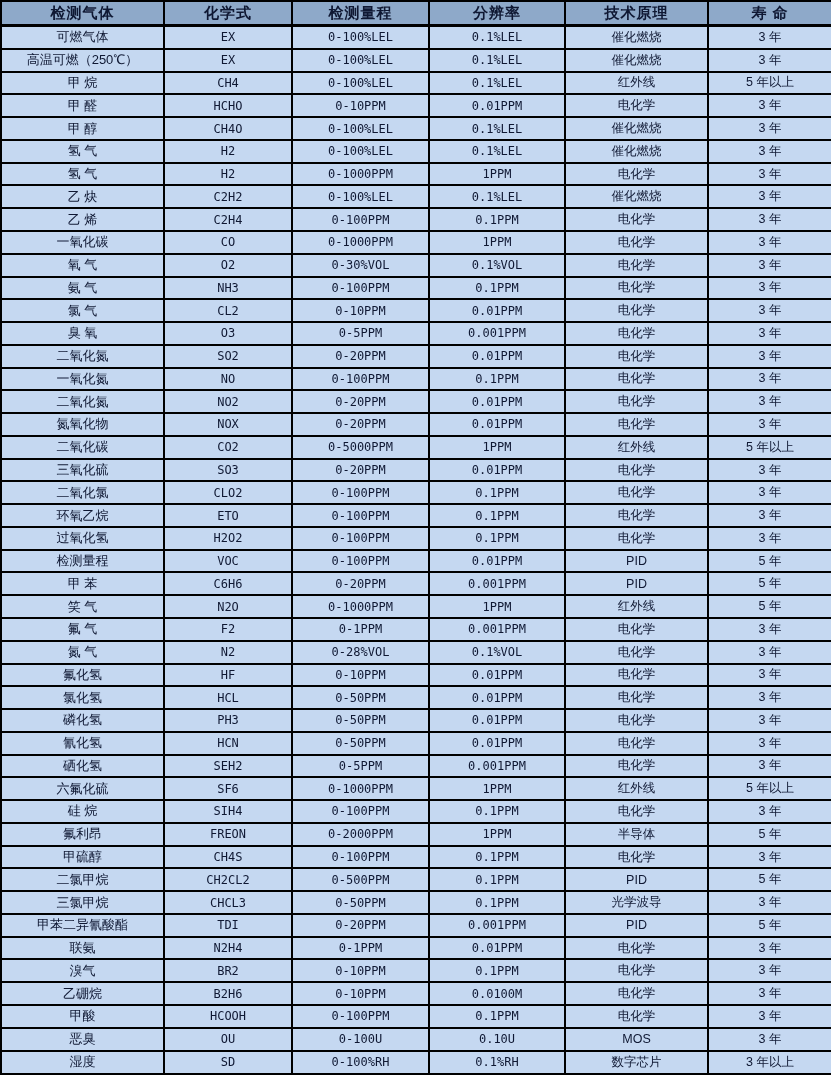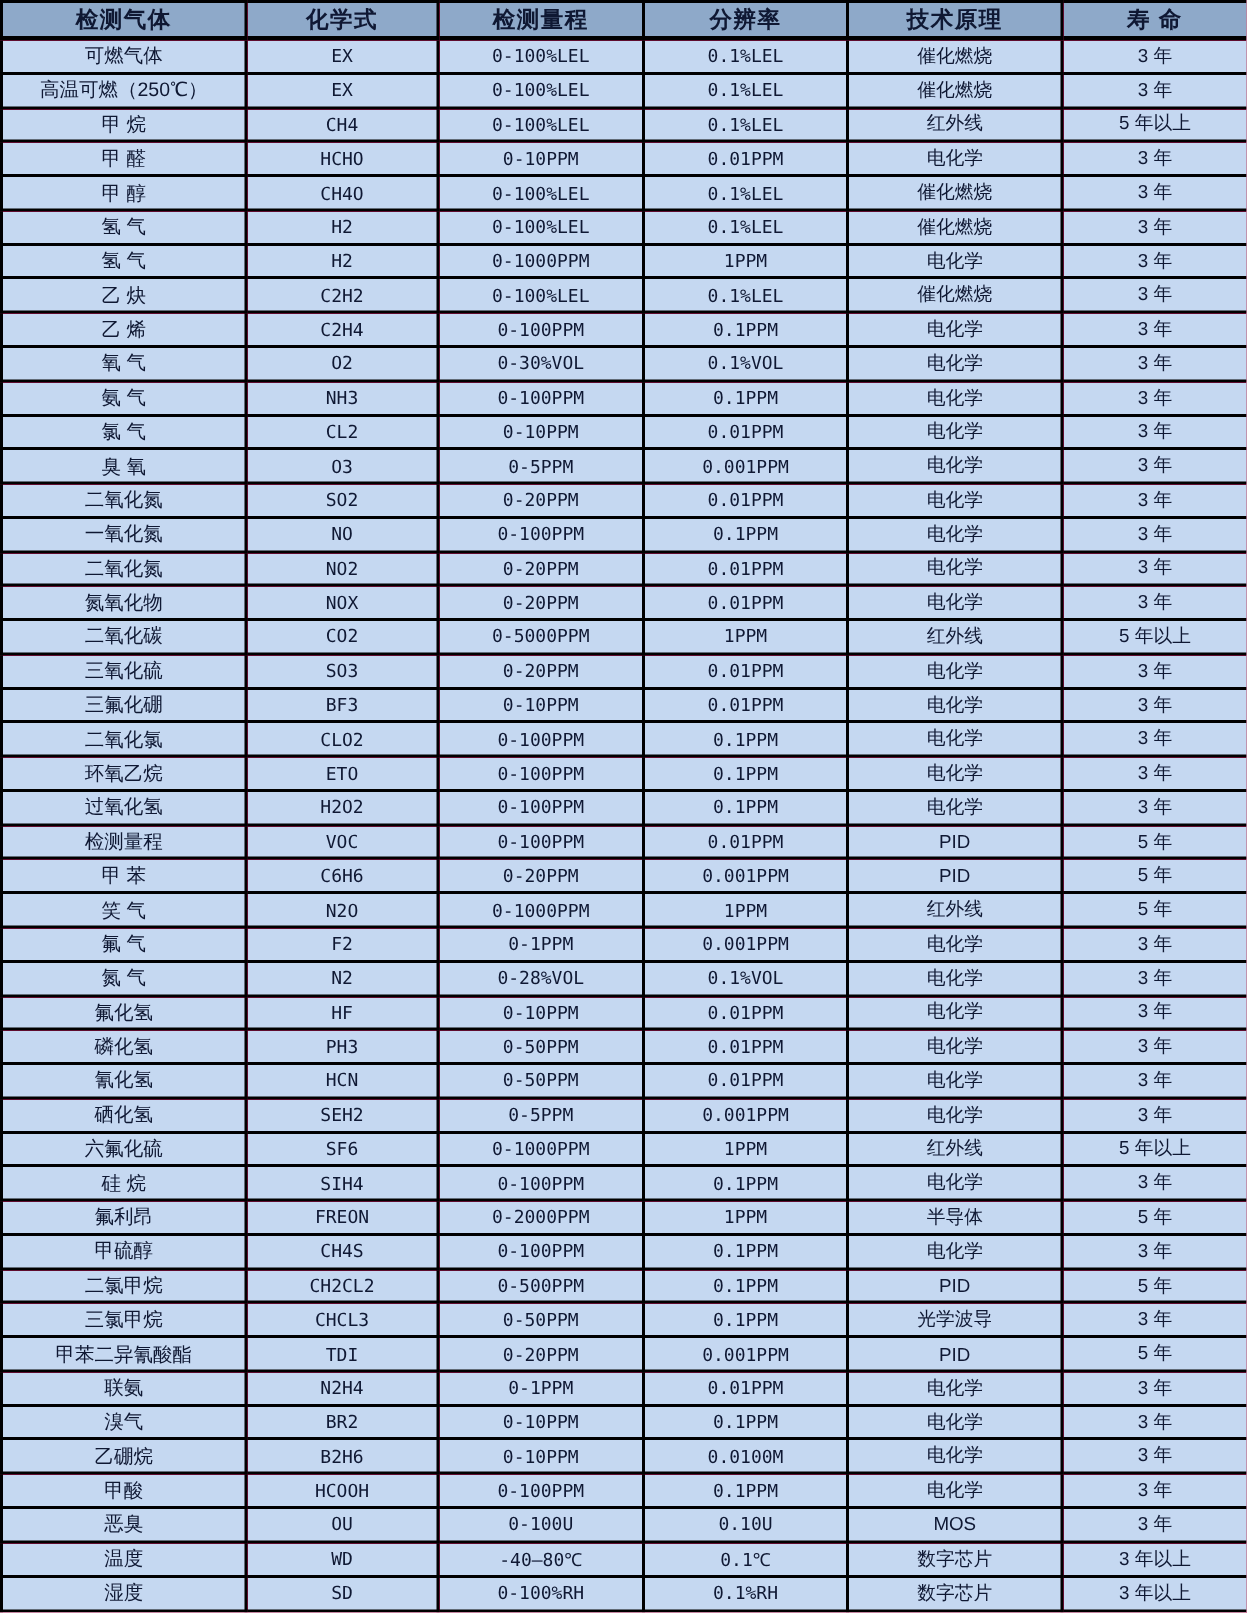--- a/index.html
+++ b/index.html
@@ -145,20 +145,28 @@
         </tr>
         <tr>
           <td class="col-gas">乙 烯</td>
           <td class="col-formula">C2H4</td>
           <td class="col-range">0-100PPM</td>
           <td class="col-resolution">0.1PPM</td>
           <td class="col-principle">电化学</td>
           <td class="col-lifespan">3 年</td>
         </tr>
         <tr>
+          <td class="col-gas">一氧化碳</td>
+          <td class="col-formula">CO</td>
+          <td class="col-range">0-1000PPM</td>
+          <td class="col-resolution">1PPM</td>
+          <td class="col-principle">电化学</td>
+          <td class="col-lifespan">3 年</td>
+        </tr>
+        <tr>
           <td class="col-gas">氧 气</td>
           <td class="col-formula">O2</td>
           <td class="col-range">0-30%VOL</td>
           <td class="col-resolution">0.1%VOL</td>
           <td class="col-principle">电化学</td>
           <td class="col-lifespan">3 年</td>
         </tr>
         <tr>
           <td class="col-gas">氨 气</td>
           <td class="col-formula">NH3</td>
@@ -225,28 +233,20 @@
         </tr>
         <tr>
           <td class="col-gas">三氧化硫</td>
           <td class="col-formula">SO3</td>
           <td class="col-range">0-20PPM</td>
           <td class="col-resolution">0.01PPM</td>
           <td class="col-principle">电化学</td>
           <td class="col-lifespan">3 年</td>
         </tr>
         <tr>
-          <td class="col-gas">三氟化硼</td>
-          <td class="col-formula">BF3</td>
-          <td class="col-range">0-10PPM</td>
-          <td class="col-resolution">0.01PPM</td>
-          <td class="col-principle">电化学</td>
-          <td class="col-lifespan">3 年</td>
-        </tr>
-        <tr>
           <td class="col-gas">二氧化氯</td>
           <td class="col-formula">CLO2</td>
           <td class="col-range">0-100PPM</td>
           <td class="col-resolution">0.1PPM</td>
           <td class="col-principle">电化学</td>
           <td class="col-lifespan">3 年</td>
         </tr>
         <tr>
           <td class="col-gas">环氧乙烷</td>
           <td class="col-formula">ETO</td>
@@ -300,20 +300,28 @@
           <td class="col-formula">N2</td>
           <td class="col-range">0-28%VOL</td>
           <td class="col-resolution">0.1%VOL</td>
           <td class="col-principle">电化学</td>
           <td class="col-lifespan">3 年</td>
         </tr>
         <tr>
           <td class="col-gas">氟化氢</td>
           <td class="col-formula">HF</td>
           <td class="col-range">0-10PPM</td>
+          <td class="col-resolution">0.01PPM</td>
+          <td class="col-principle">电化学</td>
+          <td class="col-lifespan">3 年</td>
+        </tr>
+        <tr>
+          <td class="col-gas">氯化氢</td>
+          <td class="col-formula">HCL</td>
+          <td class="col-range">0-50PPM</td>
           <td class="col-resolution">0.01PPM</td>
           <td class="col-principle">电化学</td>
           <td class="col-lifespan">3 年</td>
         </tr>
         <tr>
           <td class="col-gas">磷化氢</td>
           <td class="col-formula">PH3</td>
           <td class="col-range">0-50PPM</td>
           <td class="col-resolution">0.01PPM</td>
           <td class="col-principle">电化学</td>
@@ -423,28 +431,20 @@
           <td class="col-principle">电化学</td>
           <td class="col-lifespan">3 年</td>
         </tr>
         <tr>
           <td class="col-gas">恶臭</td>
           <td class="col-formula">OU</td>
           <td class="col-range">0-100U</td>
           <td class="col-resolution">0.10U</td>
           <td class="col-principle">MOS</td>
           <td class="col-lifespan">3 年</td>
-        </tr>
-        <tr>
-          <td class="col-gas">温度</td>
-          <td class="col-formula">WD</td>
-          <td class="col-range">-40—80℃</td>
-          <td class="col-resolution">0.1℃</td>
-          <td class="col-principle">数字芯片</td>
-          <td class="col-lifespan">3 年以上</td>
         </tr>
         <tr>
           <td class="col-gas">湿度</td>
           <td class="col-formula">SD</td>
           <td class="col-range">0-100%RH</td>
           <td class="col-resolution">0.1%RH</td>
           <td class="col-principle">数字芯片</td>
           <td class="col-lifespan">3 年以上</td>
         </tr>
       </tbody>

